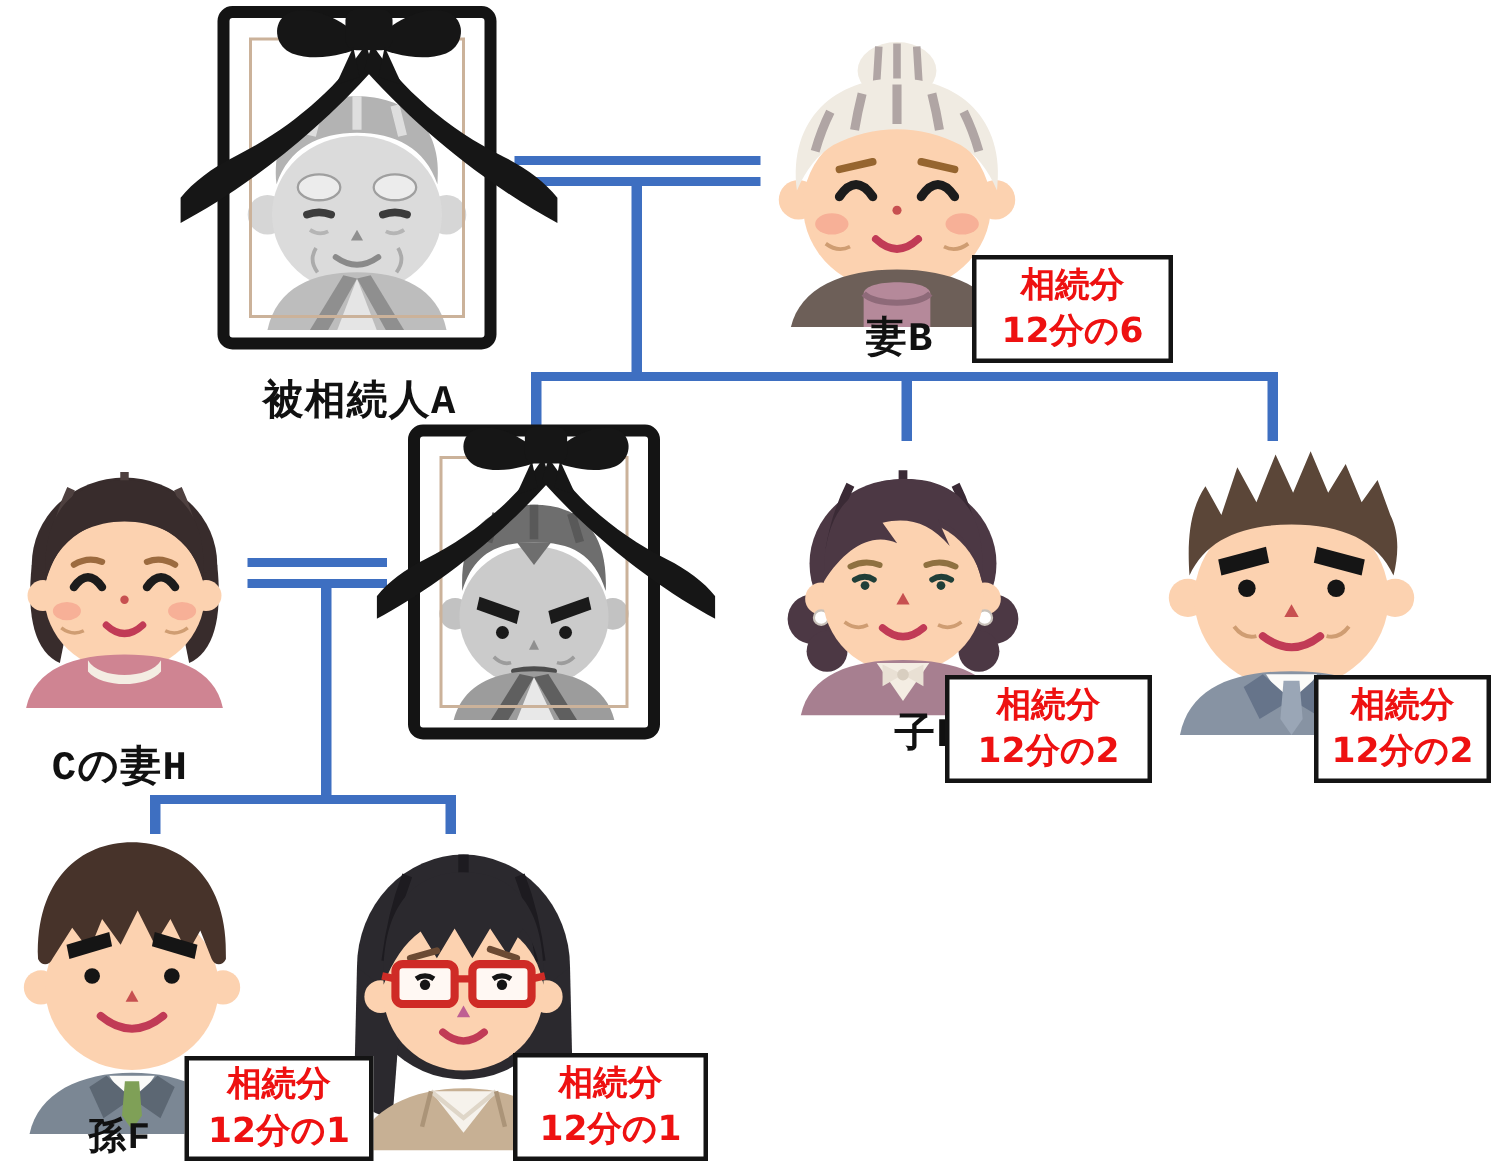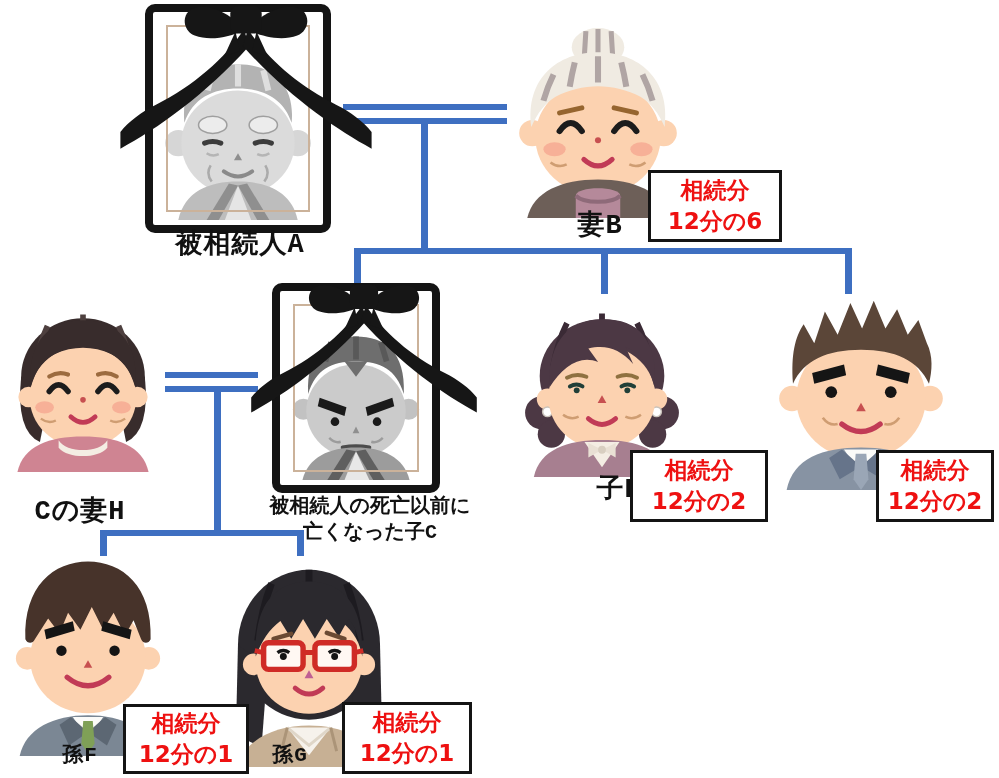--- a/index.html
+++ b/index.html
@@ -13,21 +13,21 @@
   .fig{position:absolute;z-index:2;}
   
   .frame{position:absolute;z-index:2;background:#ffffff;border:8px solid #141414;border-radius:10px;box-sizing:border-box;}
   .mat{position:absolute;inset:5px;overflow:hidden;}
   .innerline{position:absolute;inset:13px;border:2px solid #cbb29a;z-index:3;pointer-events:none;}
   .mat svg{position:absolute;bottom:0;left:50%;transform:translateX(-50%);}
   .ribbon{position:absolute;z-index:4;pointer-events:none;}
   
   .name{position:absolute;z-index:5;text-align:center;font-weight:bold;color:var(--label,#111111);font-size:27px;letter-spacing:1px;white-space:nowrap;font-family:Liberation Mono, monospace;}
   .name.small{font-size:20px;line-height:26px;letter-spacing:0;}
-  .name.grand{font-size:21px;}
+  .name.grand{font-size:25px;}
   
   .share{
     position:absolute;z-index:6;background:#ffffff;border:3px solid var(--boxborder,#141414);
     box-sizing:border-box;display:flex;flex-direction:column;align-items:center;justify-content:center;
     font-weight:bold;color:var(--share,#ee1111);font-size:23px;line-height:31px;text-align:center;white-space:nowrap;
   }
 </style>
 </head>
 <body>
 
@@ -74,21 +74,21 @@
         <path d="M118,28 C100,56 70,82 34,100 C20,107 8,116 0,126 L0,142 C34,124 82,90 123,44 Z"></path>
         <path d="M122,28 C140,56 170,82 206,100 C220,107 232,116 240,126 L240,142 C206,124 158,90 117,44 Z"></path>
         <path d="M116,26 C100,8 76,2 66,10 C58,17 61,30 71,34 C87,40 106,34 116,30 Z"></path>
         <path d="M124,26 C140,8 164,2 174,10 C182,17 179,30 169,34 C153,40 134,34 124,30 Z"></path>
         <rect x="105" y="6" width="30" height="26" rx="7"></rect>
         <polygon points="110,30 99,54 114,49"></polygon>
         <polygon points="130,30 141,54 126,49"></polygon>
       </g>
     </svg>
   </div>
-  <div class="name" style="left:147px;top:225px;width:186px;">被相続人A</div>
+  <div class="name" style="left:147px;top:248px;width:186px;">被相続人A</div>
 
   <div class="fig" style="left:517px;top:26px;">
     <svg width="162" height="192" viewBox="0 0 160 190">
       <circle cx="15" cy="106" r="13" fill="#fcd2b0"></circle>
         <circle cx="145" cy="106" r="13" fill="#fcd2b0"></circle>
       <ellipse cx="80" cy="110" rx="62" ry="57" fill="#fcd2b0"></ellipse>
       <ellipse cx="80" cy="21" rx="26" ry="19" fill="#f0ebe2"></ellipse>
       <path d="M68,5 L66,38 M80,3 L80,40 M93,5 L95,38" stroke="#b0a5a4" stroke-width="5" fill="none"></path>
       <rect x="54" y="31" width="52" height="9" rx="4.5" fill="#6d5a50"></rect>
       <path d="M14,100 C8,52 40,26 80,26 C120,26 152,52 146,100 C140,86 132,76 122,70 C96,56 64,56 38,70 C28,76 20,86 14,100 Z" fill="#f0ebe2"></path>
@@ -162,24 +162,20 @@
         <path d="M118,28 C100,56 70,82 34,100 C20,107 8,116 0,126 L0,142 C34,124 82,90 123,44 Z"></path>
         <path d="M122,28 C140,56 170,82 206,100 C220,107 232,116 240,126 L240,142 C206,124 158,90 117,44 Z"></path>
         <path d="M116,26 C100,8 76,2 66,10 C58,17 61,30 71,34 C87,40 106,34 116,30 Z"></path>
         <path d="M124,26 C140,8 164,2 174,10 C182,17 179,30 169,34 C153,40 134,34 124,30 Z"></path>
         <rect x="105" y="6" width="30" height="26" rx="7"></rect>
         <polygon points="110,30 99,54 114,49"></polygon>
         <polygon points="130,30 141,54 126,49"></polygon>
       </g>
     </svg>
   </div>
-  <div class="name small" style="left:250px;top:494px;width:240px;">
-    <div>被相続人の死亡以前に</div>
-    <div>亡くなった子C</div>
-  </div>
 
   <div class="fig" style="left:524px;top:292px;">
     <svg width="156" height="185" viewBox="0 0 160 190">
       <ellipse cx="80" cy="86" rx="64" ry="58" fill="#4c3844"></ellipse>
       <circle cx="18" cy="124" r="17" fill="#4c3844"></circle>
         <circle cx="142" cy="124" r="17" fill="#4c3844"></circle>
       <circle cx="28" cy="146" r="14" fill="#4c3844"></circle>
         <circle cx="132" cy="146" r="14" fill="#4c3844"></circle>
       <path d="M44,32 Q34,52 30,76 M80,22 L80,48 M116,32 Q126,52 130,76" stroke="#3a2a35" stroke-width="6" fill="none"></path>
       <circle cx="24" cy="110" r="11" fill="#fcd2b0"></circle>
@@ -279,19 +275,18 @@
       <path d="M104,104 Q110,100 116,104" stroke="#151515" stroke-width="3.5" fill="none"></path>
         <circle cx="110" cy="108" r="3.5" fill="#151515"></circle>
       <path d="M84,122 L79.5,130 L88.5,130 Z" fill="#bf5f93"></path>
       <path d="M70,140 Q84,152 98,140" stroke="#c13b56" stroke-width="5" fill="none" stroke-linecap="round"></path>
       <path d="M12,220 C18,192 50,178 84,178 C118,178 150,192 156,220 Z" fill="#c7b094"></path>
       <polygon points="62,180 106,180 84,208" fill="#f6f2ec"></polygon>
       <path d="M62,180 L84,198 L106,180" stroke="#dfd6c8" stroke-width="3" fill="none"></path>
       <path d="M62,180 L56,204 M106,180 L112,204" stroke="#ab9478" stroke-width="3"></path>
     </svg>
   </div>
-  <div class="name grand" style="left:238px;top:740px;width:104px;">孫G</div>
   <div class="share" style="left:342px;top:702px;width:130px;height:72px;">
     <span>相続分</span>
     <span>12分の1</span>
   </div>
 
 </div>
 
 </body></html>

